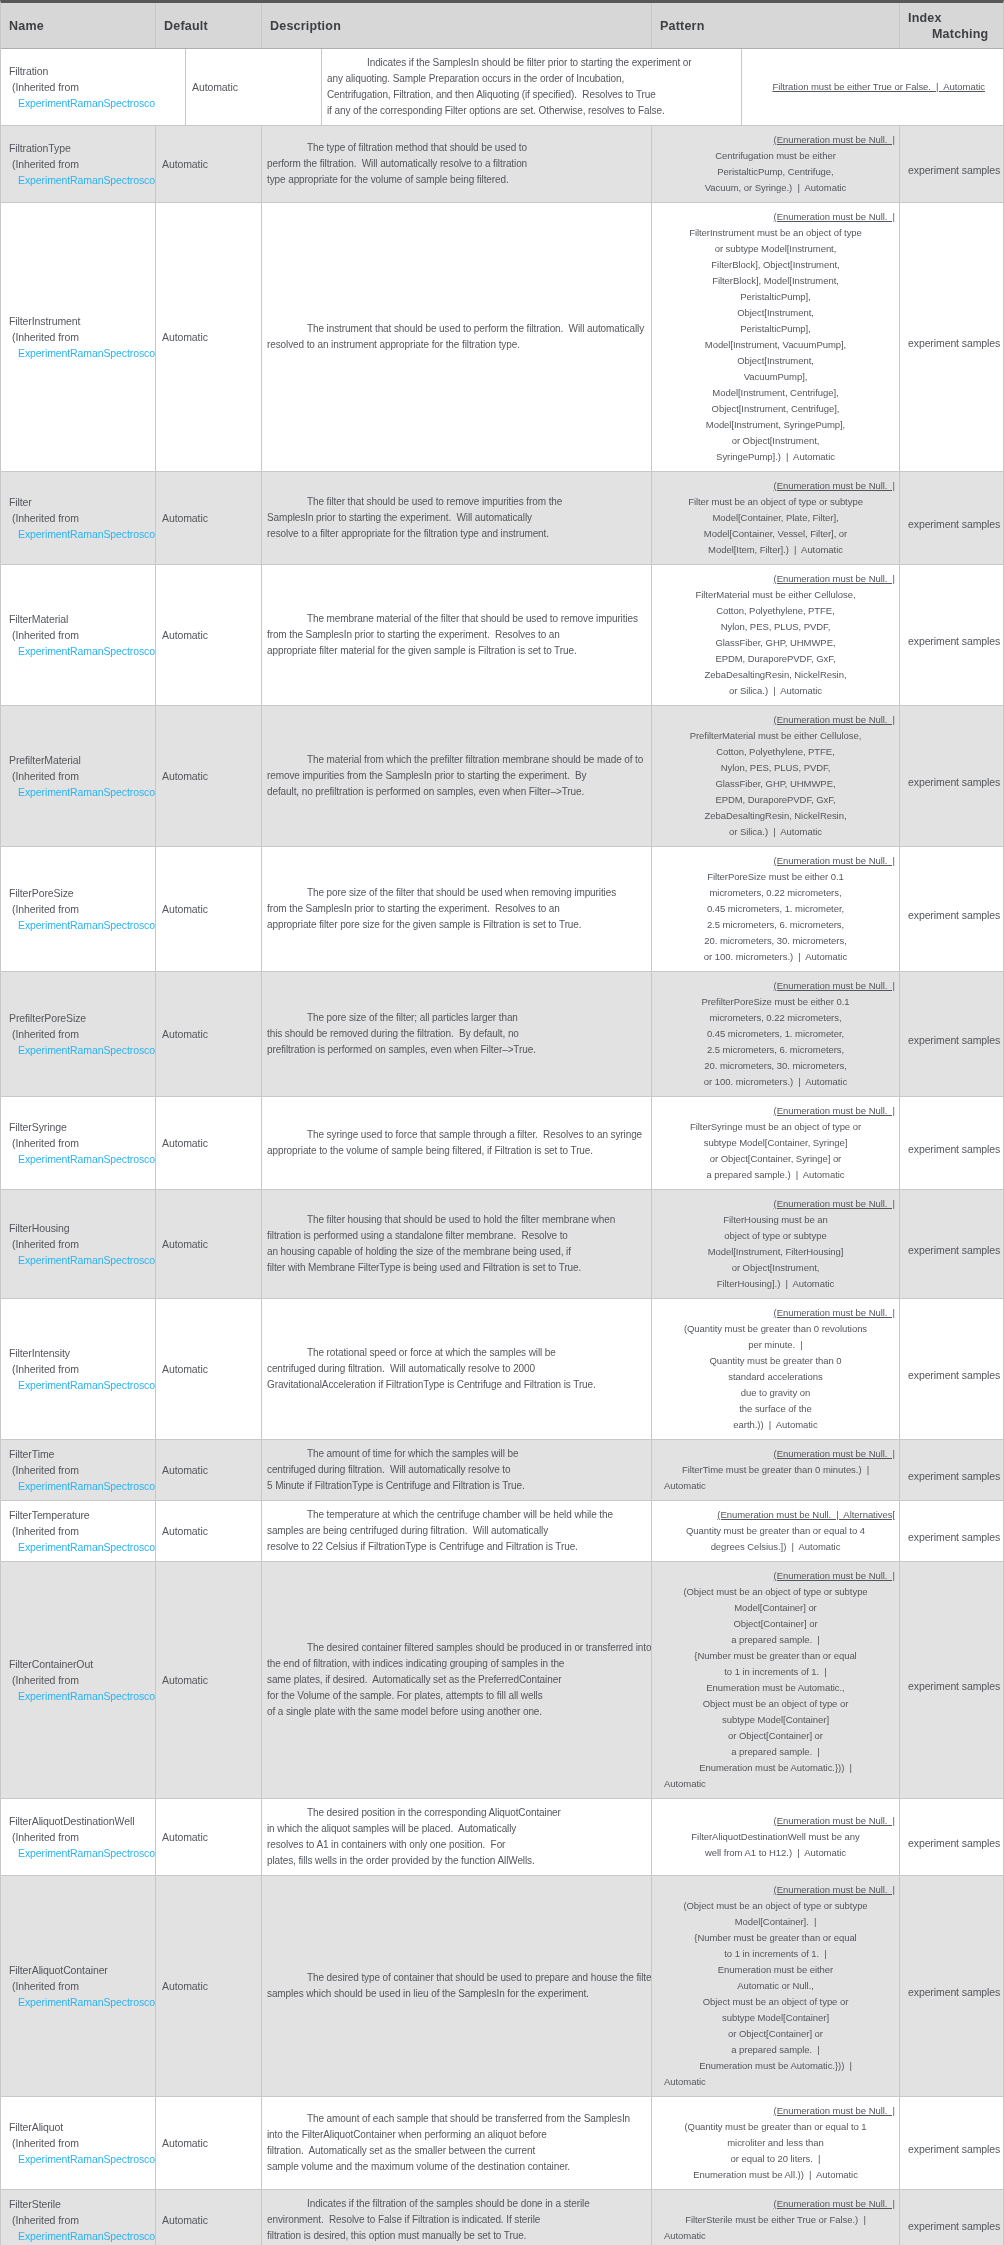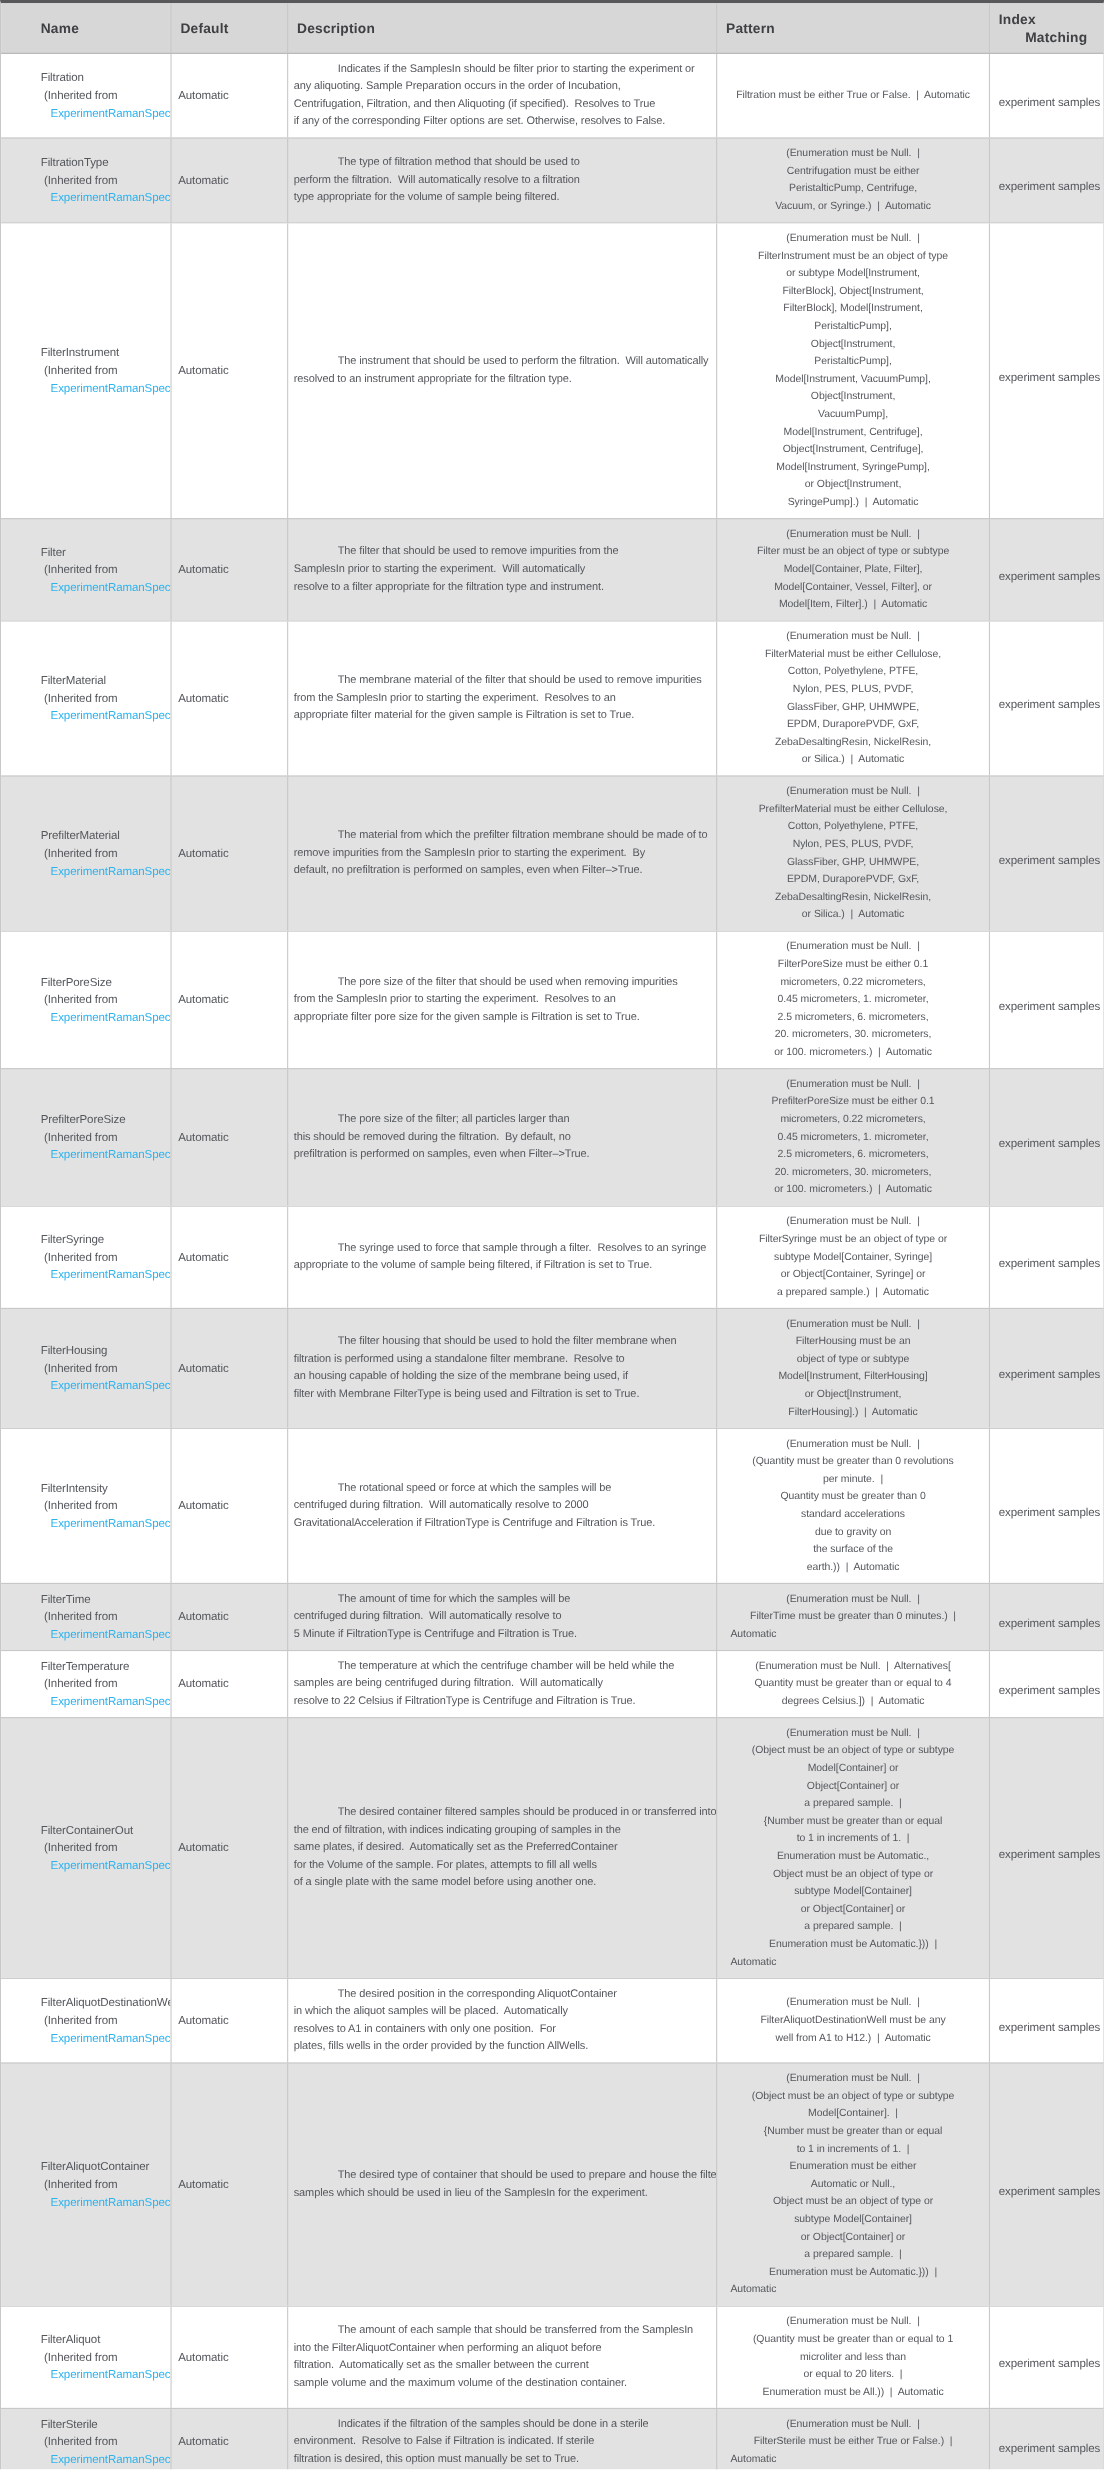--- a/index.html
+++ b/index.html
@@ -6,41 +6,41 @@
   body{font-family:"Liberation Sans","DejaVu Sans",sans-serif;color:#54575c;}
   #viewport{width:1004px;height:2245px;overflow:hidden;position:relative;background:#fff;}
   .opt-table{width:1004px;border-top:3px solid #58585a;border-bottom:3px solid #58585a;
              border-left:1px solid #c8c8c8;border-right:1px solid #c8c8c8;box-sizing:border-box;}
   .trow{display:grid;grid-template-columns:154px 106px 390px 248px 104px;box-sizing:border-box;}
   .thead{background:#d7d7d7;border-bottom:1px solid #aeaeae;}
   .thead .cell{padding:7px 8px 6px 8px;font-size:12.5px;font-weight:bold;color:#3e4043;
                letter-spacing:.2px;line-height:16px;}
   .cell{box-sizing:border-box;overflow:hidden;border-left:1px solid #c8c8c8;
         display:flex;flex-direction:column;justify-content:center;}
-  .cell:first-child{border-left:none;margin-left:28px;}
+  .cell:first-child{border-left:none;}
   .brow{border-top:1px solid #c8c8c8;background:#ffffff;}
   .brow.shaded{background:#e2e2e2;}
-  .brow:first-child{border-top:none;}
+  .brow:first-child{border-top:none;gap:30px;}
   .line{white-space:pre;line-height:16px;}
   
   .c-name{padding:6px 0 6px 8px;font-size:10.5px;letter-spacing:-0.1px;}
   .c-name .nm{padding-left:0;}
   .c-name .inh{padding-left:3px;}
   .c-name .lnk{padding-left:9px;}
   .c-name a{text-decoration:none;cursor:pointer;}
   
   .c-default{padding:6px 0 6px 6px;font-size:10.5px;letter-spacing:-0.1px;}
   
   .c-desc{padding:6px 5px;font-size:10px;letter-spacing:-0.1px;}
   .c-desc .line{}
   .c-desc .line:first-child{text-align:left;margin-left:40px;}
   
   .c-pattern{padding:6px 4px;font-size:9.5px;letter-spacing:-0.05px;}
   .c-pattern .line{text-align:center;}
-  .c-pattern .line.pl{text-align:center;}
+  .c-pattern .line.pl{text-align:right;text-decoration:underline;}
   .c-pattern .line.pl2{text-align:left;padding-left:8px;}
   
   .c-index{padding:18px 4px 6px 8px;font-size:10.5px;letter-spacing:-0.1px;}
   .thead .c-index .l2{padding-left:24px;}
 </style>
 </head>
 <body>
 
 <div id="viewport">
   <div class="opt-table">

